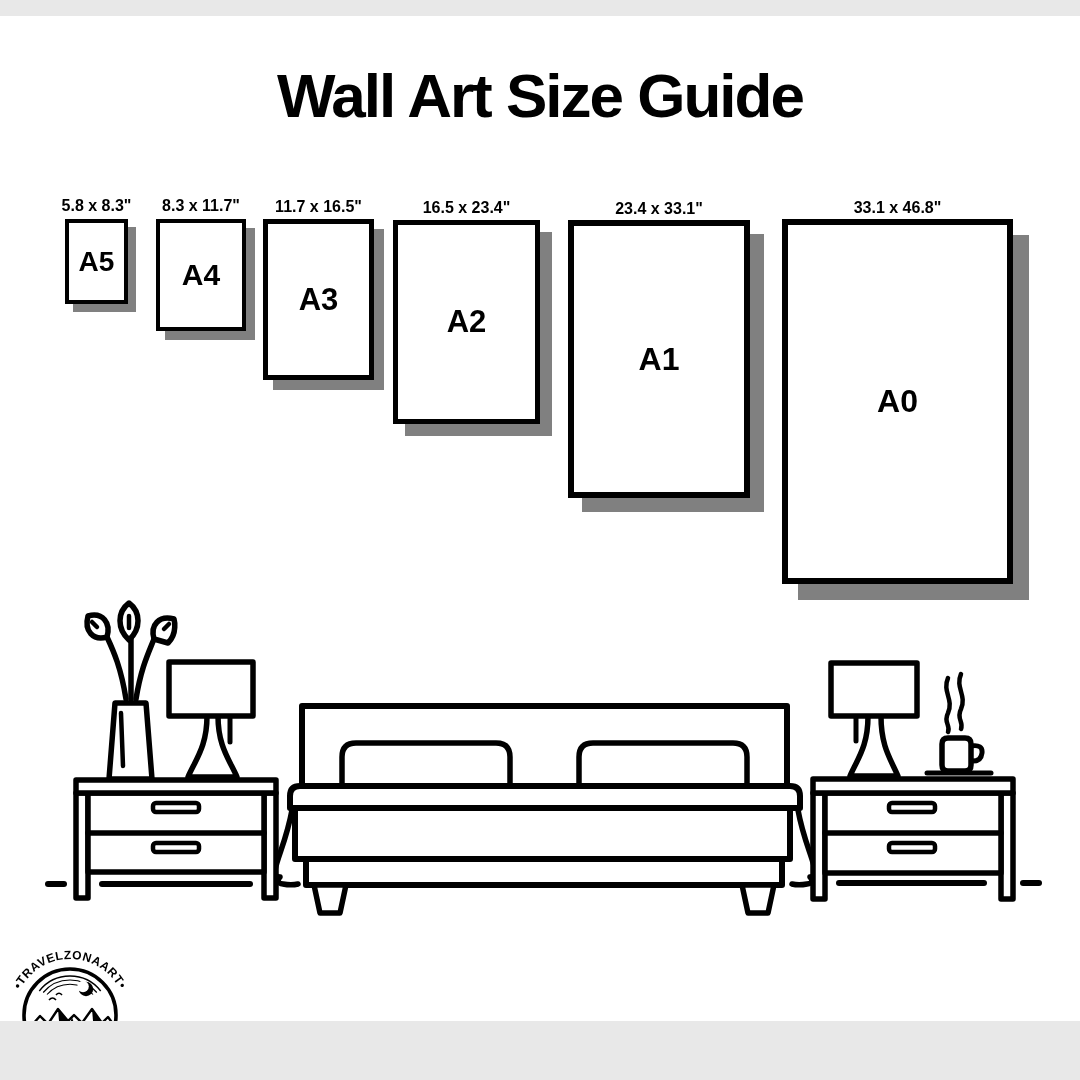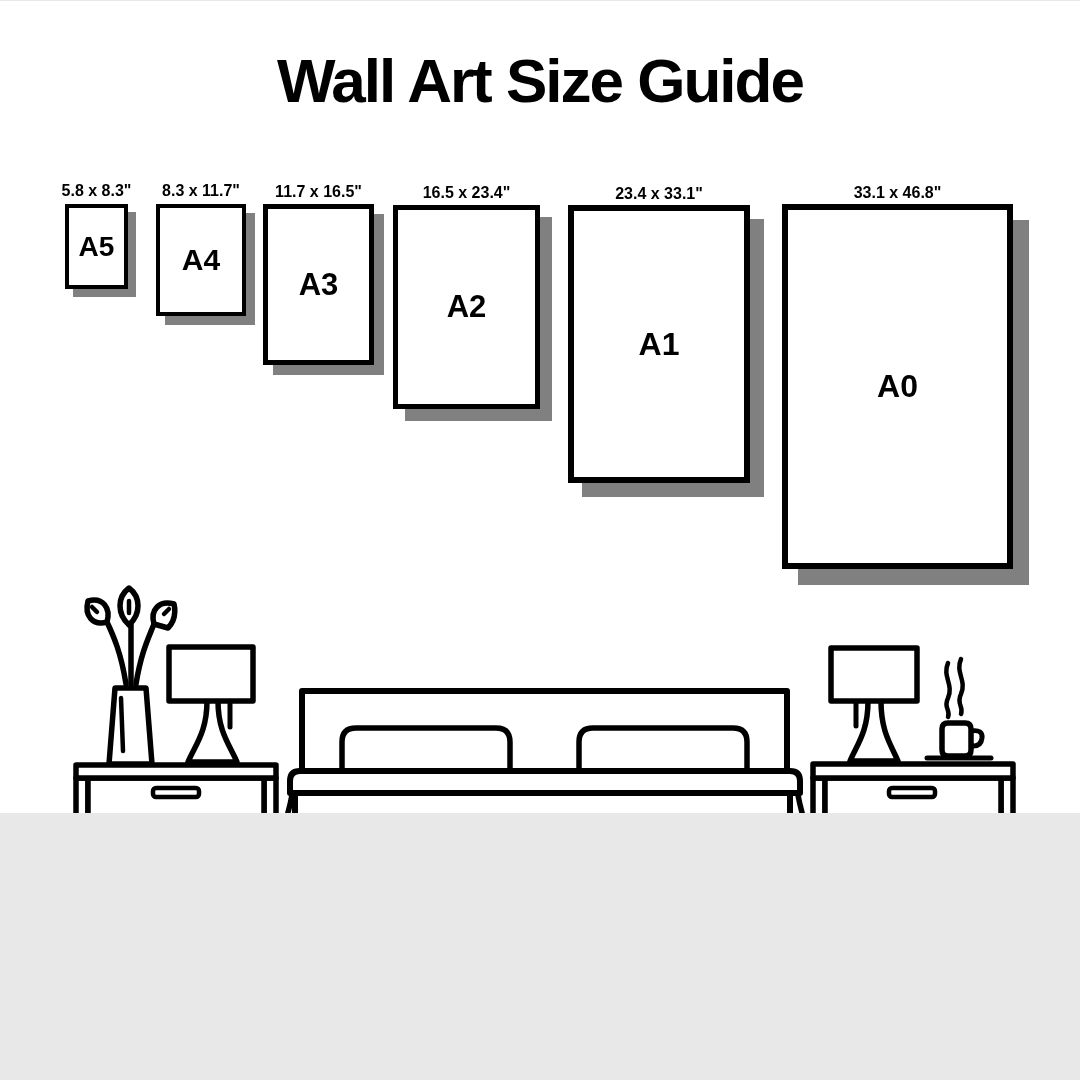--- a/index.html
+++ b/index.html
@@ -1,17 +1,17 @@
 <!DOCTYPE html>
 <html><head>
 <meta charset="utf-8">
 <style>
   html,body{margin:0;padding:0;background:#e8e8e8;}
   .canvas{
-    position:relative;width:1080px;height:812px;margin:1px auto;
+    position:relative;width:1080px;height:1005px;margin:16px auto;
     background:#ffffff;overflow:hidden;
     font-family:"Liberation Sans", sans-serif;color:#000;
     --ink:#000000;--shadow:#808080;
   }
   .page-title{
     position:absolute;top:44px;left:540px;transform:translateX(-50%);
     font-size:62px;font-weight:700;letter-spacing:-2px;white-space:nowrap;
   }
   .frame{
     position:absolute;background:#fff;border:4px solid var(--ink);

